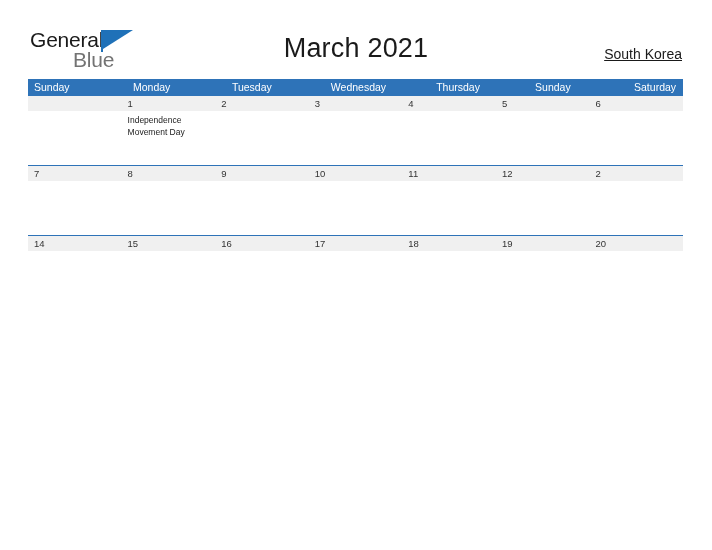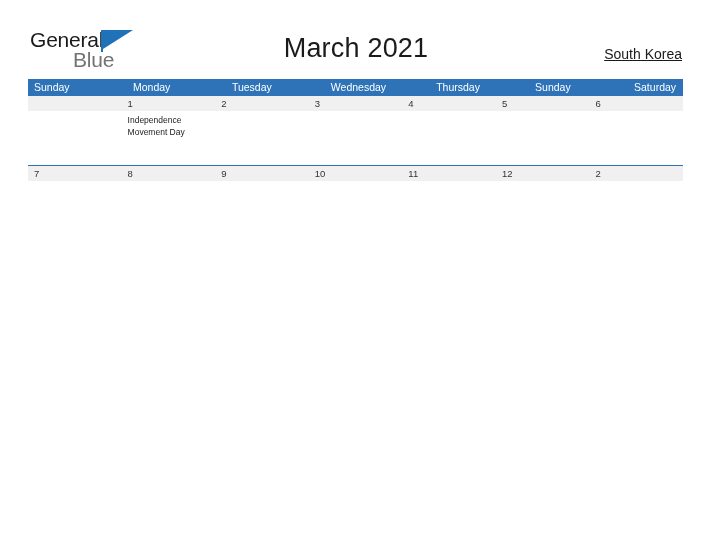--- a/index.html
+++ b/index.html
@@ -243,20 +243,29 @@
         <div class="day-body">
             <div class="event"></div>
           </div>
         <div class="day-body">
             <div class="event"></div>
           </div>
       </div>
     </div>
 
     <div class="week">
+      <div class="week-band">
+        <div class="day-num">14</div>
+        <div class="day-num">15</div>
+        <div class="day-num">16</div>
+        <div class="day-num">17</div>
+        <div class="day-num">18</div>
+        <div class="day-num">19</div>
+        <div class="day-num">20</div>
+      </div>
       <div class="week-body">
         <div class="day-body">
             <div class="event"></div>
           </div>
         <div class="day-body">
             <div class="event"></div>
           </div>
         <div class="day-body">
             <div class="event"></div>
           </div>

